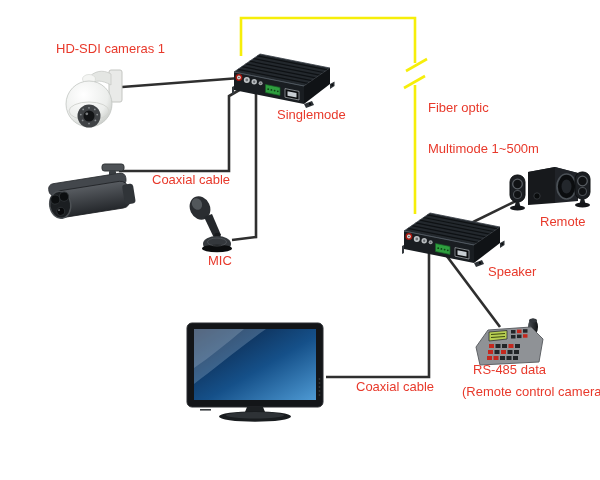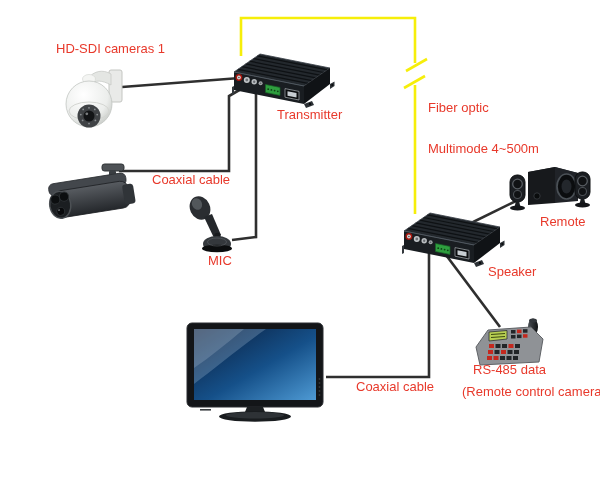--- a/index.html
+++ b/index.html
@@ -211,23 +211,23 @@
       <circle cx="133.5" cy="66" r="0.9"></circle>
         <circle cx="133.5" cy="70" r="0.9"></circle>
       <circle cx="133.5" cy="74" r="0.9"></circle>
     </g>
     <polygon points="61,86 77,86 81,96 57,96" fill="#1c1f22"></polygon>
     <ellipse cx="69" cy="95.5" rx="36" ry="5.2" fill="#191c1f"></ellipse>
     <ellipse cx="69" cy="94.3" rx="29" ry="3.2" fill="#2e3236"></ellipse>
   </svg>
 
   <span class="label" style="left:56px;top:41px">HD-SDI cameras 1</span>
-  <span class="label" style="left:277px;top:107px">Transmitter</span>
+  <span class="label" style="left:277px;top:107px">Singlemode</span>
   <span class="label" style="left:428px;top:100px">Fiber optic</span>
-  <span class="label" style="left:428px;top:141px">Multimode 4~500m</span>
+  <span class="label" style="left:428px;top:141px">Multimode 1~500m</span>
   <span class="label" style="left:152px;top:172px">Coaxial cable</span>
   <span class="label" style="left:208px;top:253px">MIC</span>
   <span class="label" style="left:540px;top:214px">Remote</span>
   <span class="label" style="left:488px;top:264px">Speaker</span>
   <span class="label" style="left:356px;top:379px">Coaxial cable</span>
   <span class="label" style="left:473px;top:362px">RS-485 data</span>
   <span class="label" style="left:462px;top:384px">(Remote control camera)</span>
 
 </div>
 

